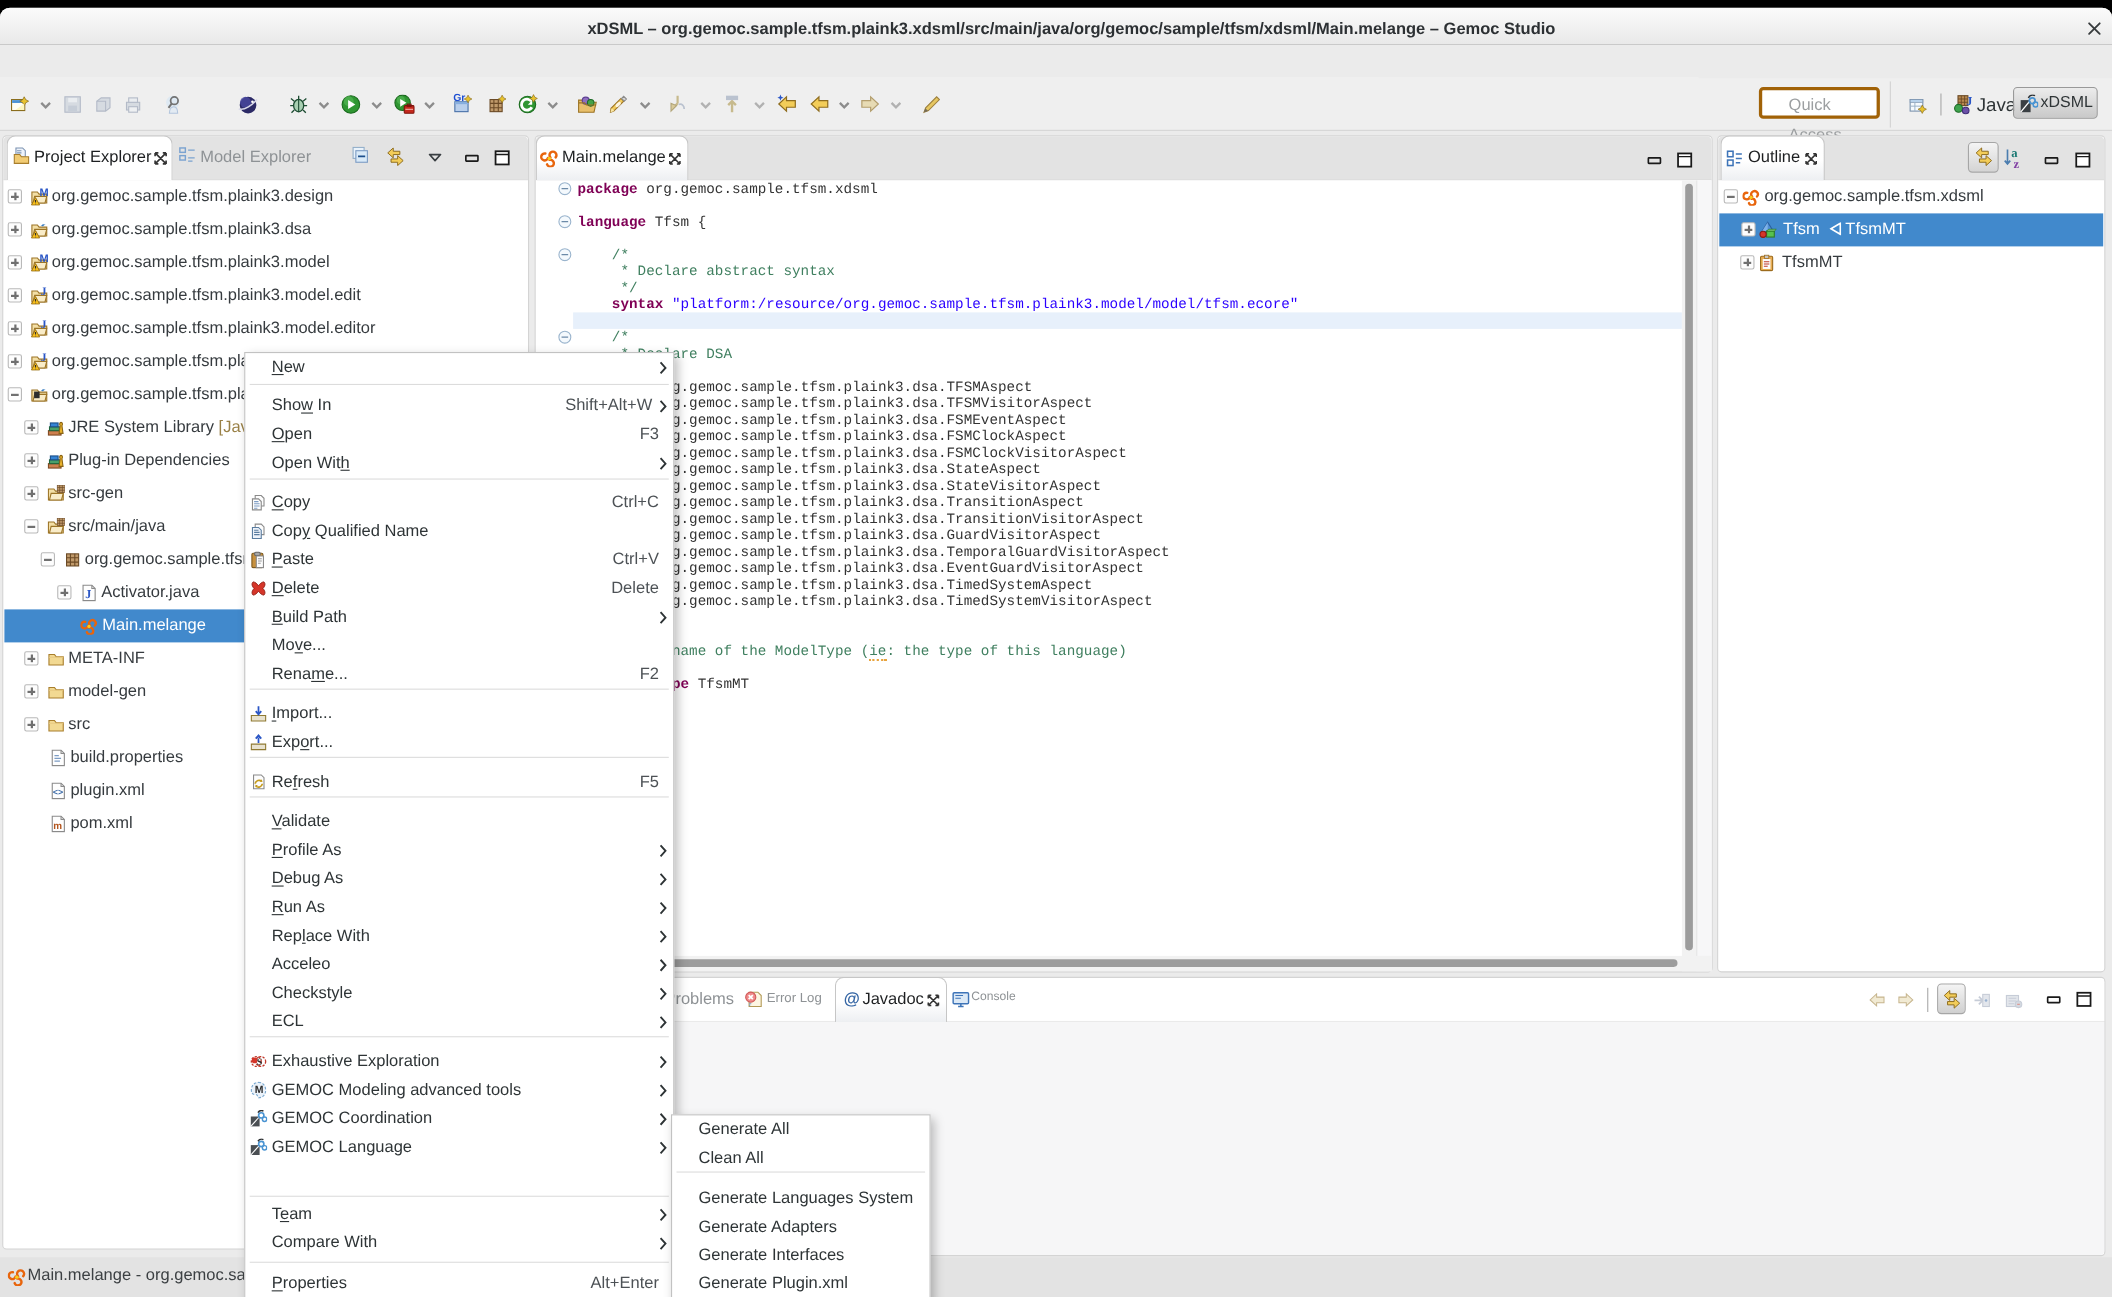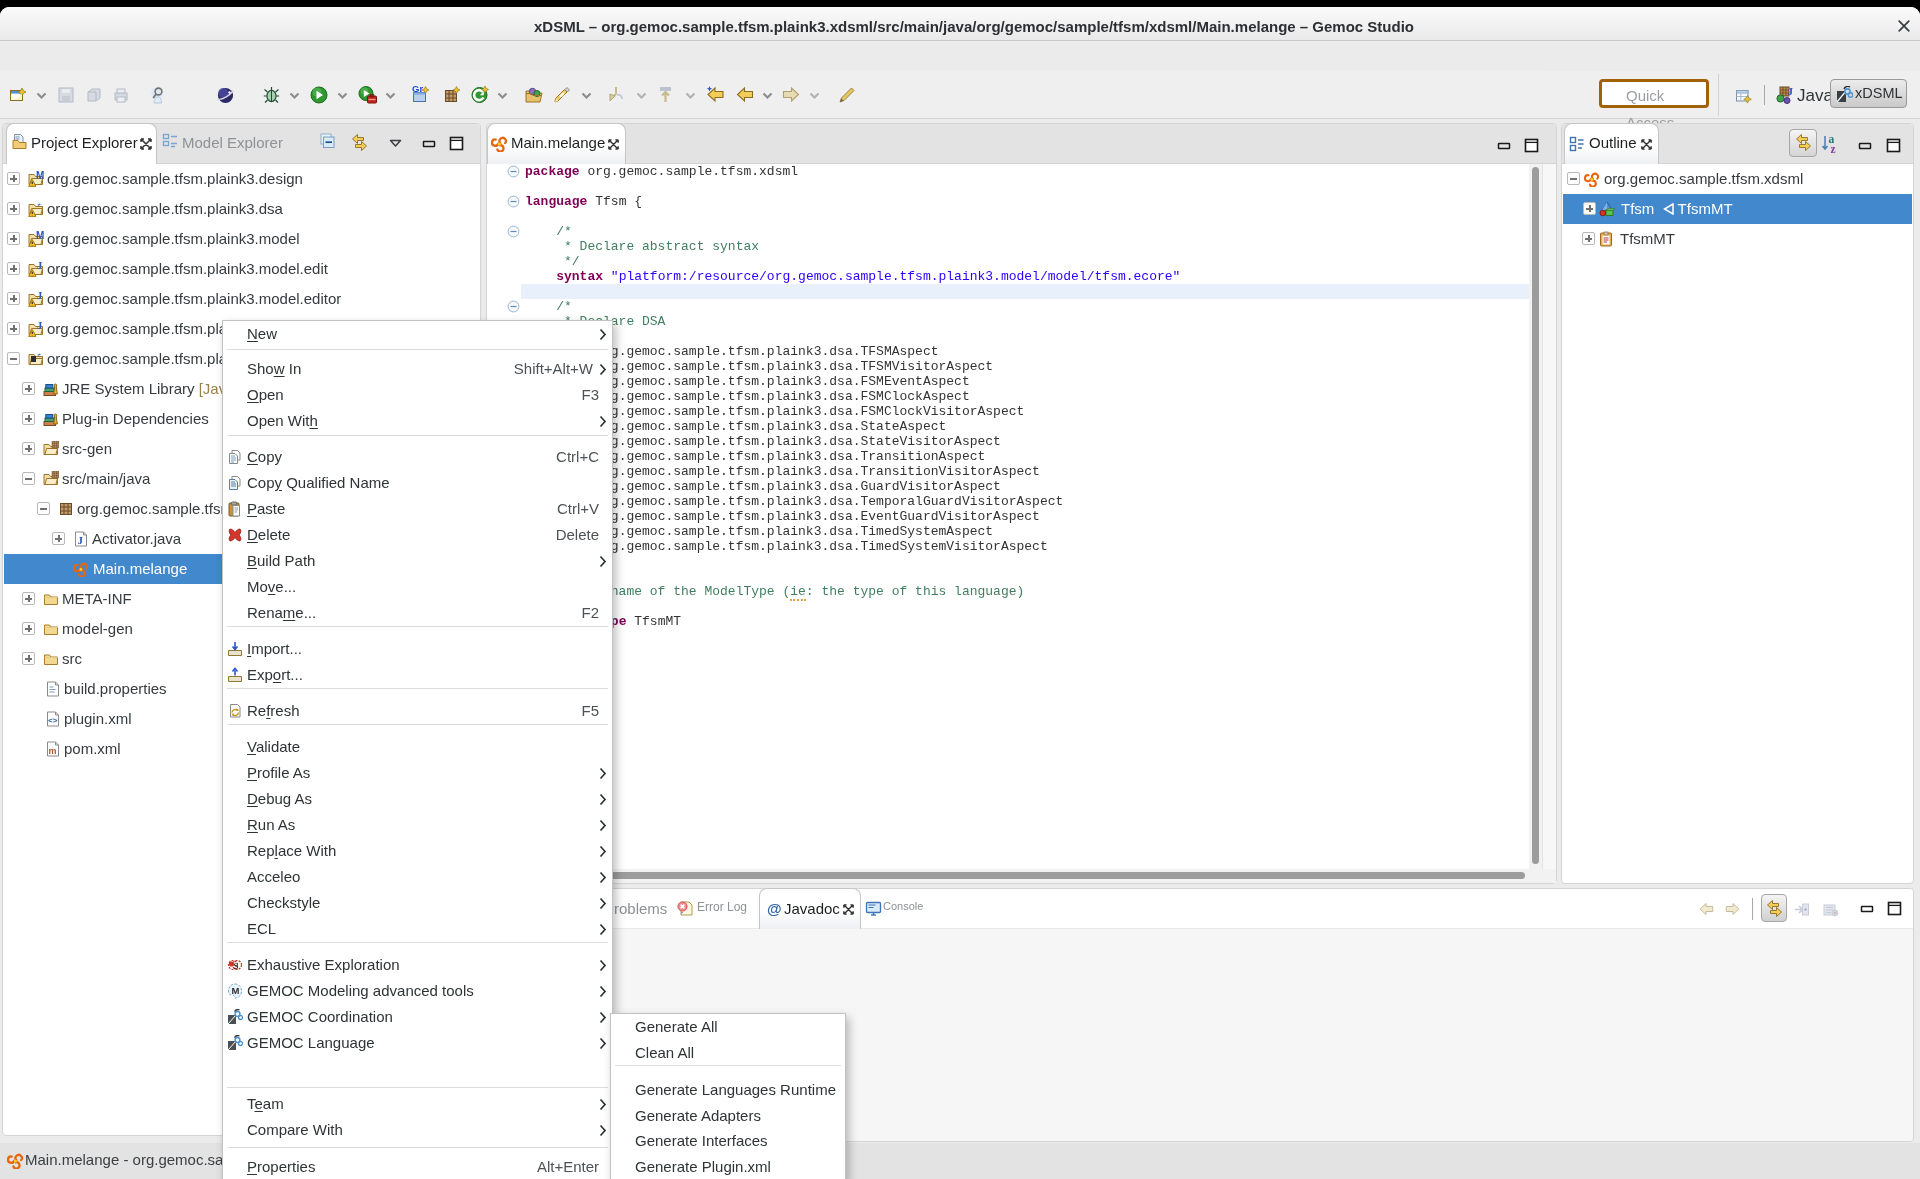--- a/index.html
+++ b/index.html
@@ -873,21 +873,21 @@
 </div>
 <div id="submenu">
 <div class="mitem" style="top:0">
       <span class="mlbl">Generate All</span>
     </div>
 <div class="mitem" style="top:26px">
       <span class="mlbl">Clean All</span>
     </div>
 <div class="msep" style="top:51px"></div>
 <div class="mitem" style="top:63px">
-      <span class="mlbl">Generate Languages Runtime</span>
+      <span class="mlbl">Generate Languages System</span>
     </div>
 <div class="mitem" style="top:89px">
       <span class="mlbl">Generate Adapters</span>
     </div>
 <div class="mitem" style="top:114px">
       <span class="mlbl">Generate Interfaces</span>
     </div>
 <div class="mitem" style="top:140px">
       <span class="mlbl">Generate Plugin.xml</span>
     </div>

